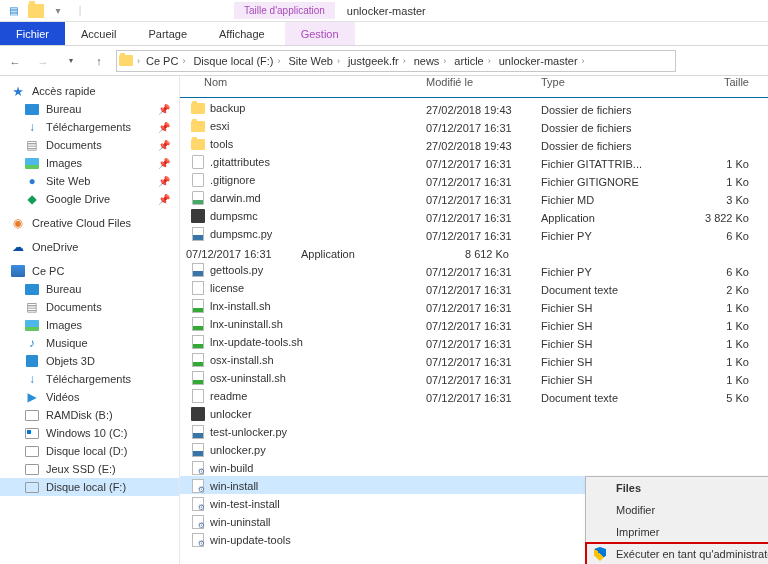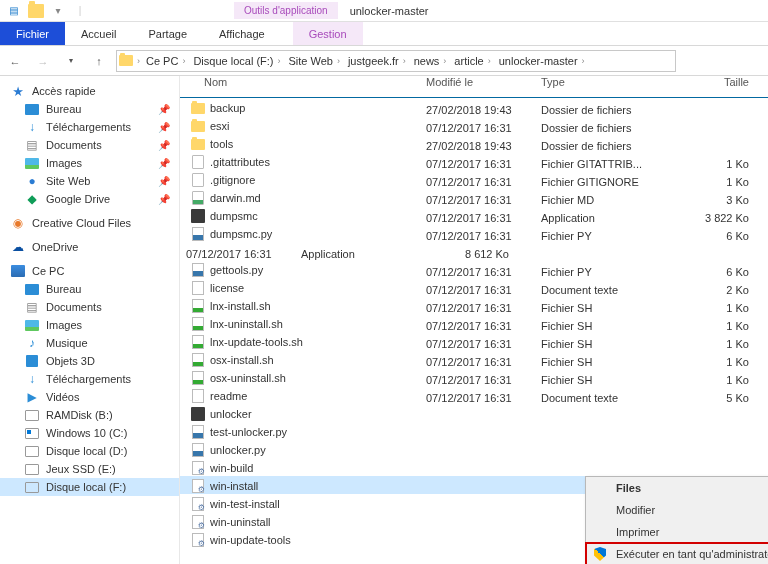--- a/index.html
+++ b/index.html
@@ -11,21 +11,21 @@
   .ql-icon { width: 16px; height: 16px; display: flex; align-items: center; justify-content: center; font-size: 10px; }
   .ql-folder { width: 16px; height: 14px; background: #ffd76a; border-radius: 1px; position: relative; }
   .ql-folder:before { content:""; position:absolute; top:-3px; left:1px; width:6px; height:3px; background:#ffd76a; border-radius:1px 1px 0 0;}
   .tb-appstab { margin-left: 140px; background: #f5e8f8; color: #a84bbb; padding: 3px 10px; font-size: 10px; }
   .tb-title { margin-left: 12px; font-size: 11px; }
 
   
   .ribbon { height: 24px; display: flex; align-items: stretch; border-bottom: 1px solid #d8d8d8; background: #fff; }
   .rib-tab { padding: 4px 16px; font-size: 11px; cursor: pointer; display: flex; align-items: center; }
   .rib-tab.file { background: #1d4ed8; color: #fff; }
-  .rib-tab.apps { background: #f5e8f8; color: #a84bbb; margin-left: 12px; }
+  .rib-tab.apps { background: #f5e8f8; color: #a84bbb; margin-left: 4px; }
   .rib-right { flex: 1; }
 
   
   .navbar { height: 30px; border-bottom: 1px solid #d8d8d8; display: flex; align-items: center; gap: 6px; padding: 0 4px; }
   .nav-arrow { width: 22px; height: 22px; border: none; background: none; cursor: pointer; display: flex; align-items: center; justify-content: center; color: #555; }
   .addr { flex: 0 0 560px; height: 22px; border: 1px solid #c8c8c8; display: flex; align-items: center; padding: 0 2px; gap: 4px; }
   .addr .crumb { display: flex; align-items: center; gap: 4px; cursor: pointer; padding: 0 2px; font-size: 11px; }
   .addr .chev { color: #888; font-size: 9px; }
   .pc-icon { width: 14px; height: 12px; background: linear-gradient(#3b8de0,#2b6cb3); border-radius: 1px; }
   .fld-mini { width: 14px; height: 11px; background: #ffd76a; border-radius: 1px; position:relative;}
@@ -95,21 +95,21 @@
 </head>
 <body>
 
 <div class="titlebar">
   <div class="tb-icons">
     <span class="ql-icon" style="color:#1979ca;">▤</span>
     <span class="ql-folder"></span>
     <span class="ql-icon" style="color:#888;">▾</span>
     <span class="ql-icon" style="color:#ccc;">|</span>
   </div>
-  <div class="tb-appstab">Outils d'application</div>
+  <div class="tb-appstab">Taille d'application</div>
   <div class="tb-title">unlocker-master</div>
 </div>
 
 <div class="ribbon">
   <div class="rib-tab file">Fichier</div>
   <div class="rib-tab">Accueil</div>
   <div class="rib-tab">Partage</div>
   <div class="rib-tab">Affichage</div>
   <div class="rib-tab apps">Gestion</div>
   <div class="rib-right"></div>

